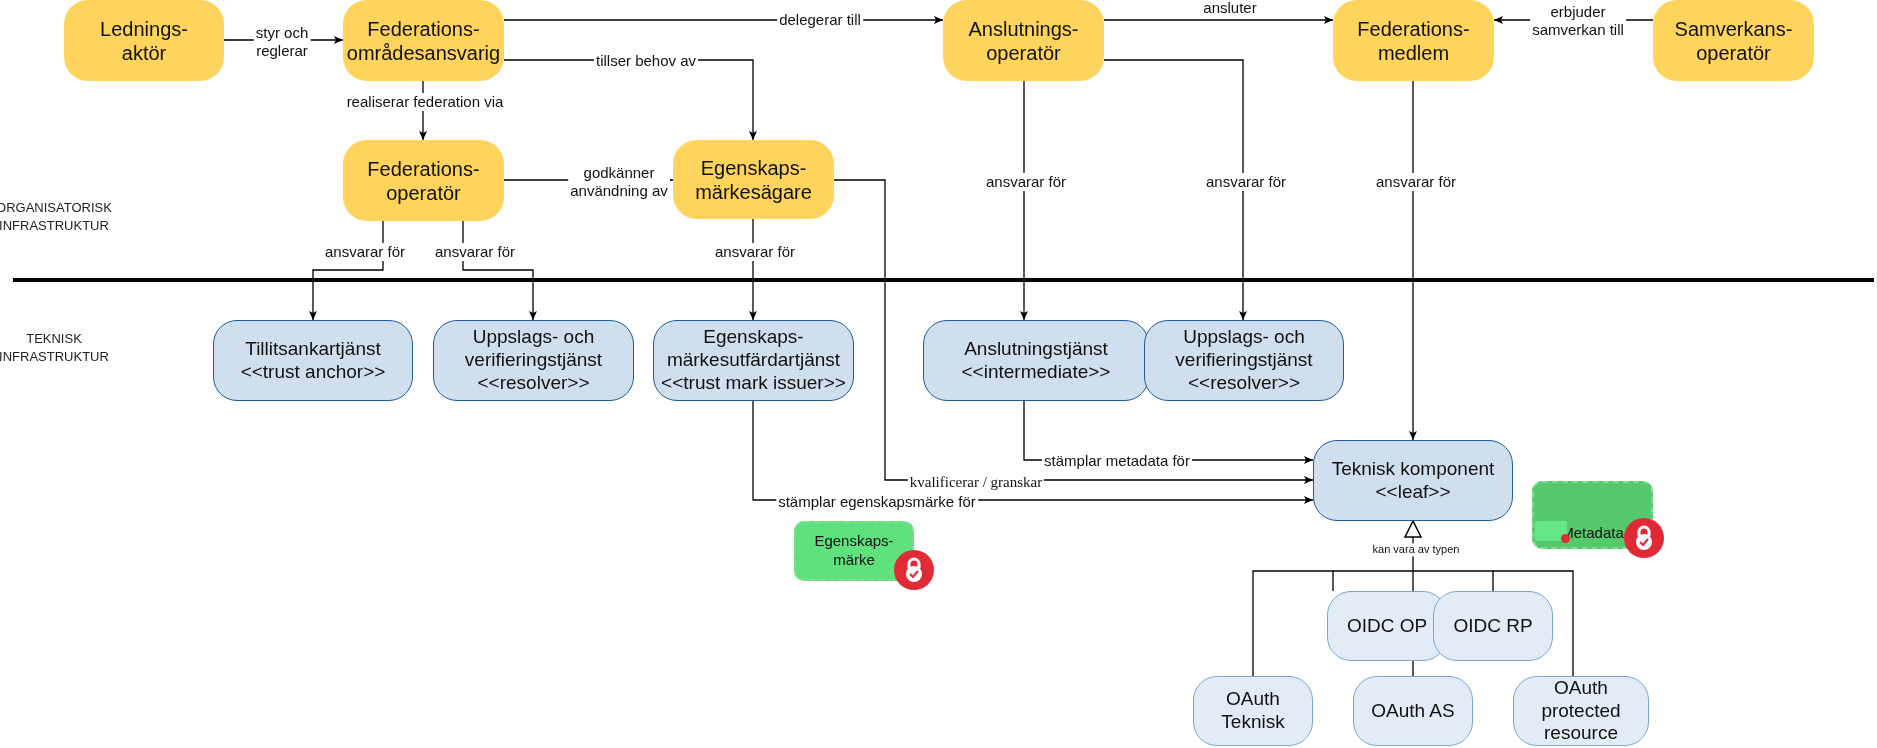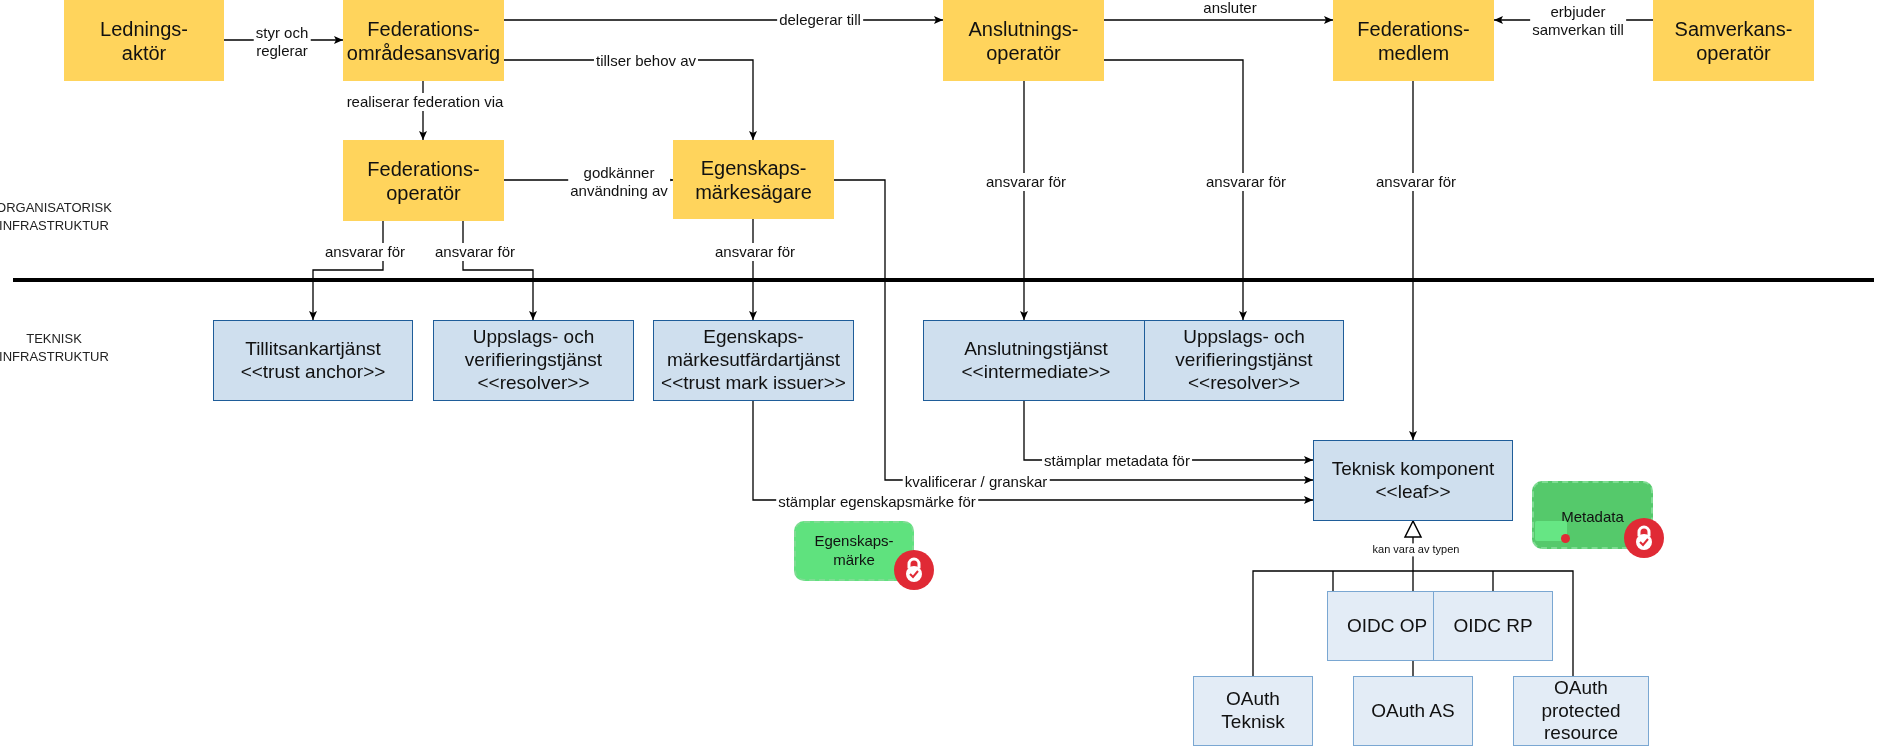--- a/index.html
+++ b/index.html
@@ -1,24 +1,24 @@
 <!DOCTYPE html>
 <html><head>
 <meta charset="utf-8">
 <style>
   html, body { margin: 0; padding: 0; background: #ffffff; }
   body { width: 1877px; height: 748px; overflow: hidden; position: relative; font-family: "Liberation Sans", sans-serif; }
   svg#diagram { position: absolute; left: 0; top: 0; width: 1877px; height: 748px; }
-  .box { position: absolute; box-sizing: border-box; display: flex; align-items: center; justify-content: center; text-align: center; color: #111; white-space: pre-line; line-height: 1.2; }
+  .box { position: absolute; box-sizing: border-box; display: flex; align-items: center; justify-content: center; text-align: center; color: #111; white-space: pre-line; line-height: 1.2; border-radius: 24px; }
   .org { background: #ffd45c; font-size: 20px; }
   .tech { background: #cfdfee; border: 1.5px solid #1f5d99; font-size: 19px; }
   .sub { background: #e3ecf6; border: 1.5px solid #7aa7d2; font-size: 19px; }
   .badge { position: absolute; box-sizing: border-box; border-radius: 10px; border: 2px dashed #7fdc93; text-align: center; color: #111; white-space: pre-line; line-height: 1.25; font-size: 15px; }
   .badge-light { background: #5fe27e; display: flex; align-items: center; justify-content: center; }
-  .badge-dark { background: #55c96b; padding-top: 6px; margin-left: 8px; }
+  .badge-dark { background: #55c96b; padding-top: 22px; margin-left: 8px; }
   .lbl { position: absolute; background: #fff; font-size: 15px; color: #111; text-align: center; white-space: pre-line; line-height: 1.2; padding: 0 2px; transform: translate(-50%, -50%); }
   .lbl-small { font-size: 11px; }
   .layer-lbl { position: absolute; font-size: 13px; color: #222; text-align: center; white-space: pre-line; line-height: 1.35; transform: translateX(-50%); }
   .lock { position: absolute; width: 40px; height: 40px; border-radius: 50%; background: #e02a35; display: flex; align-items: center; justify-content: center; }
   .lock-small { width: 9px; height: 9px; }
   .meta-inner { position: absolute; width: 32px; height: 20px; background: #66e684; border-radius: 2px; }
 </style>
 </head>
 <body>
 
@@ -151,15 +151,15 @@
 <div class="lbl" style="left:425px;top:102px;">realiserar federation via</div>
 <div class="lbl" style="left:583px;top:182px;margin-left:36px;">godkänner
 användning av</div>
 <div class="lbl" style="left:365px;top:252px;">ansvarar för</div>
 <div class="lbl" style="left:475px;top:252px;">ansvarar för</div>
 <div class="lbl" style="left:755px;top:252px;">ansvarar för</div>
 <div class="lbl" style="left:1026px;top:182px;">ansvarar för</div>
 <div class="lbl" style="left:1246px;top:182px;">ansvarar för</div>
 <div class="lbl" style="left:1416px;top:182px;">ansvarar för</div>
 <div class="lbl" style="left:1117px;top:461px;">stämplar metadata för</div>
-<div class="lbl" style="left:976px;top:482px;">kvalificerar / granskar</div>
+<div class="lbl" style="left:976px;top:482px;font-family:Liberation Serif, serif;">kvalificerar / granskar</div>
 <div class="lbl" style="left:877px;top:502px;">stämplar egenskapsmärke för</div>
 <div class="lbl lbl-small" style="left:1416px;top:550px;">kan vara av typen</div>
 
 </body></html>

